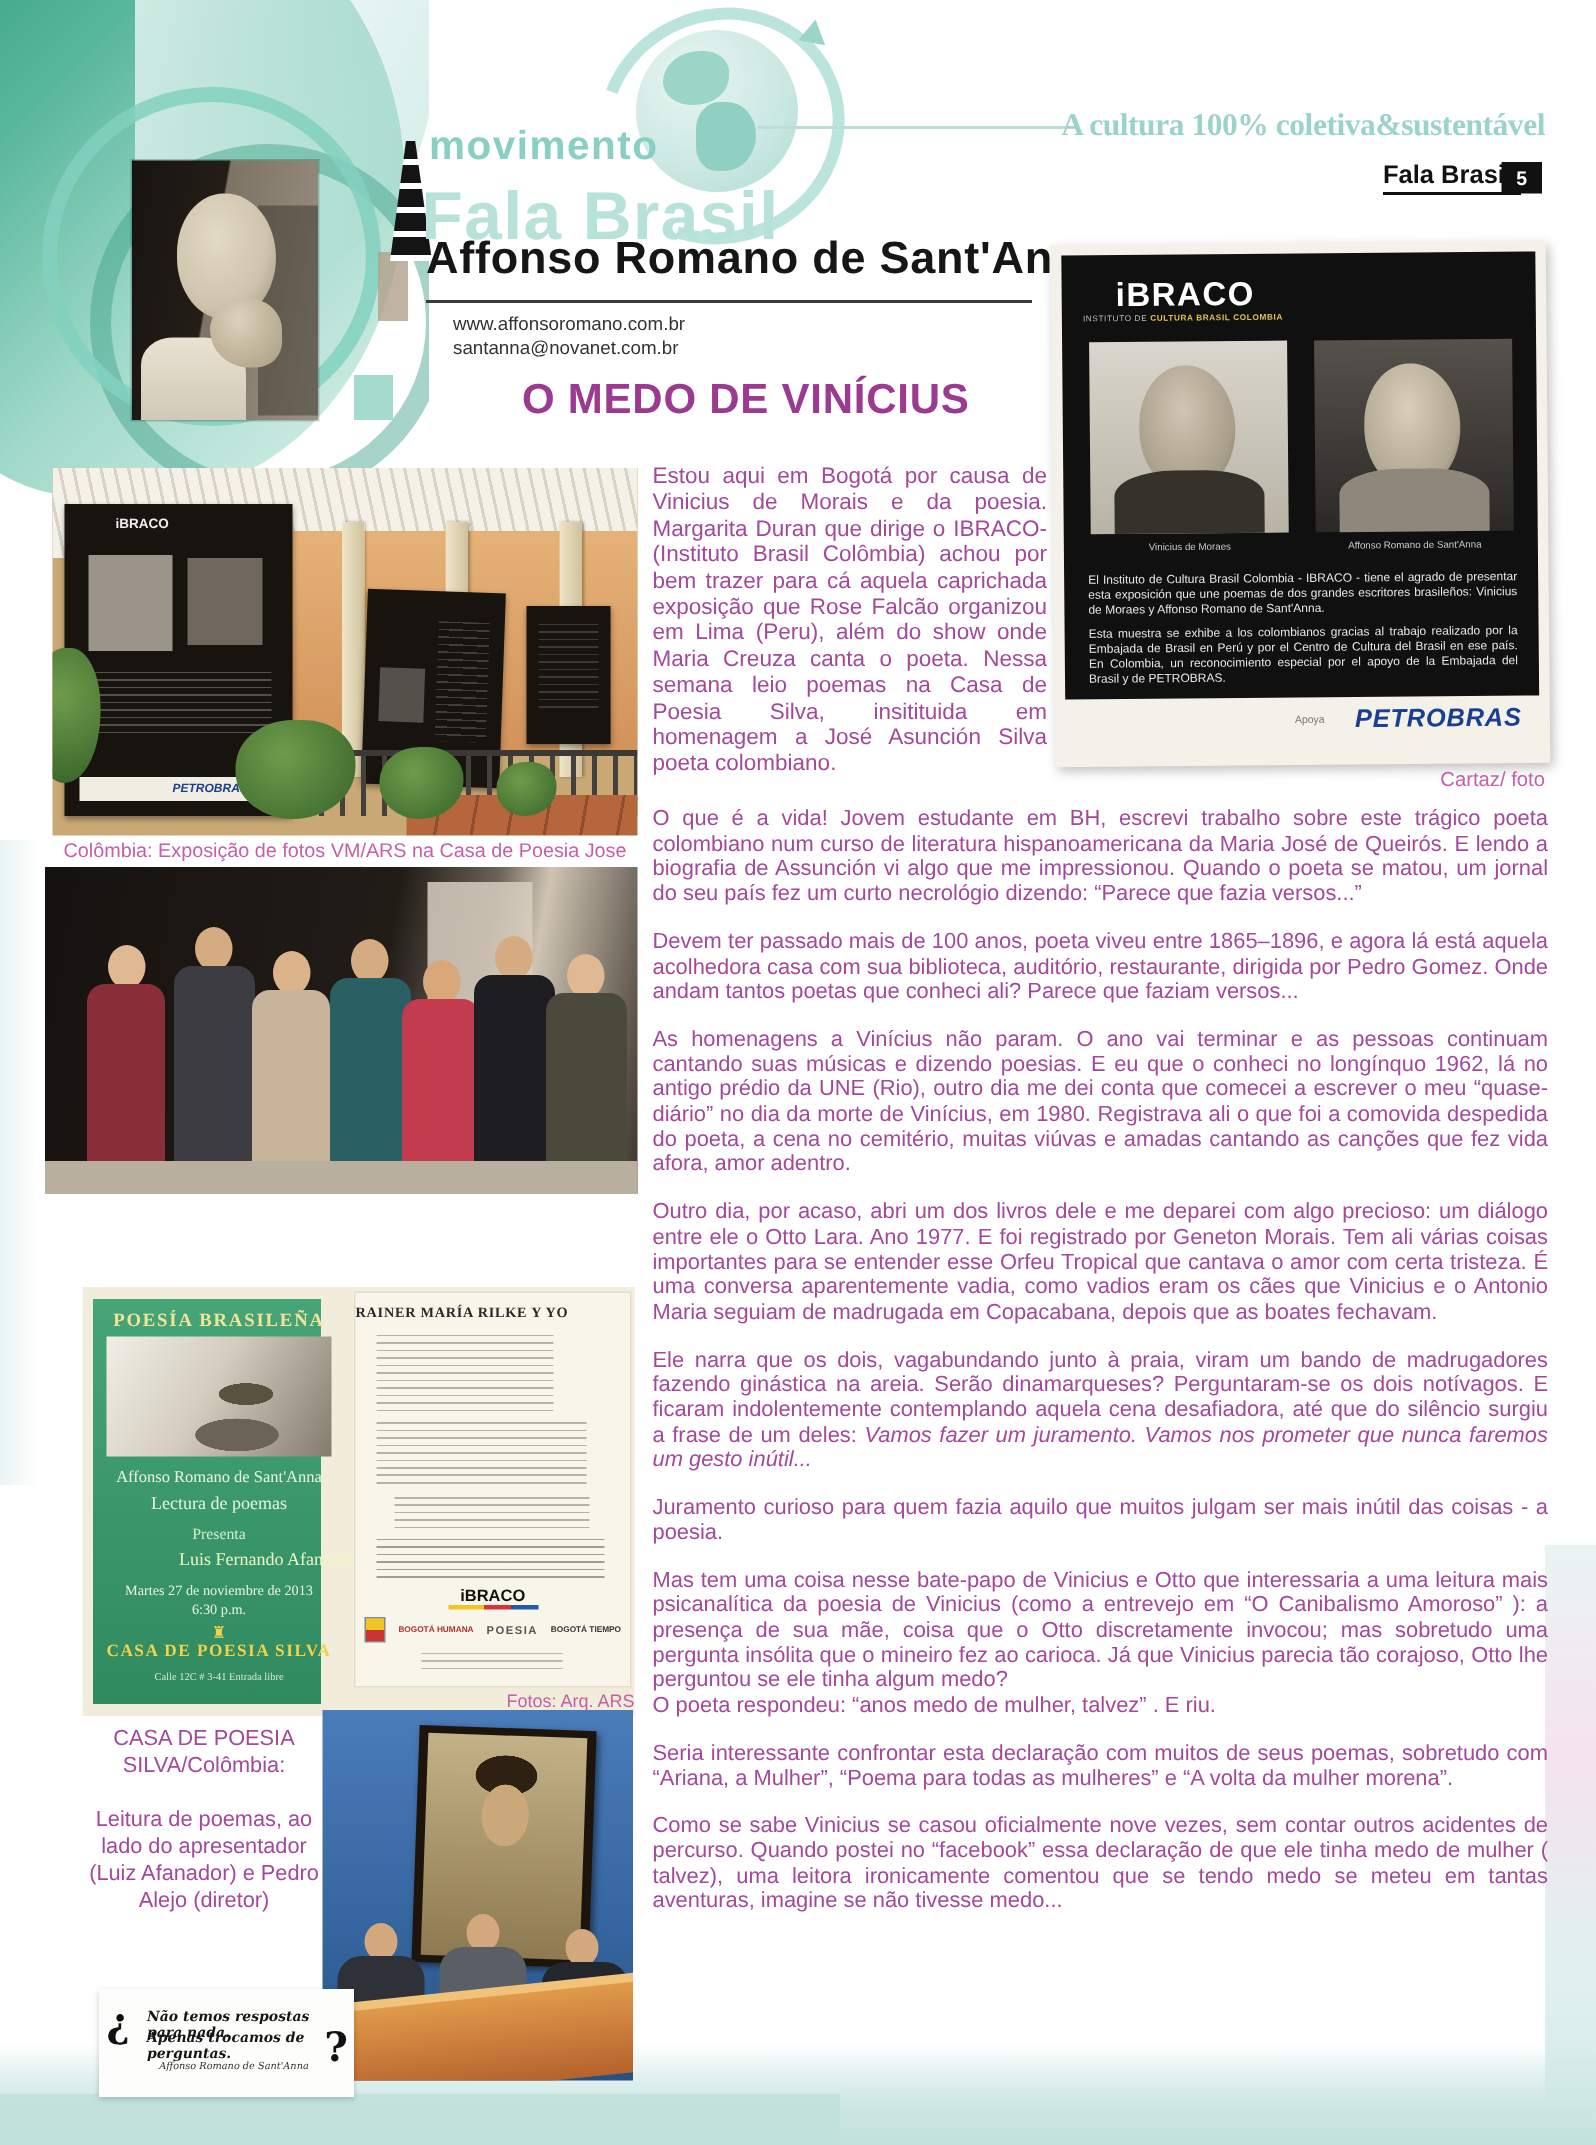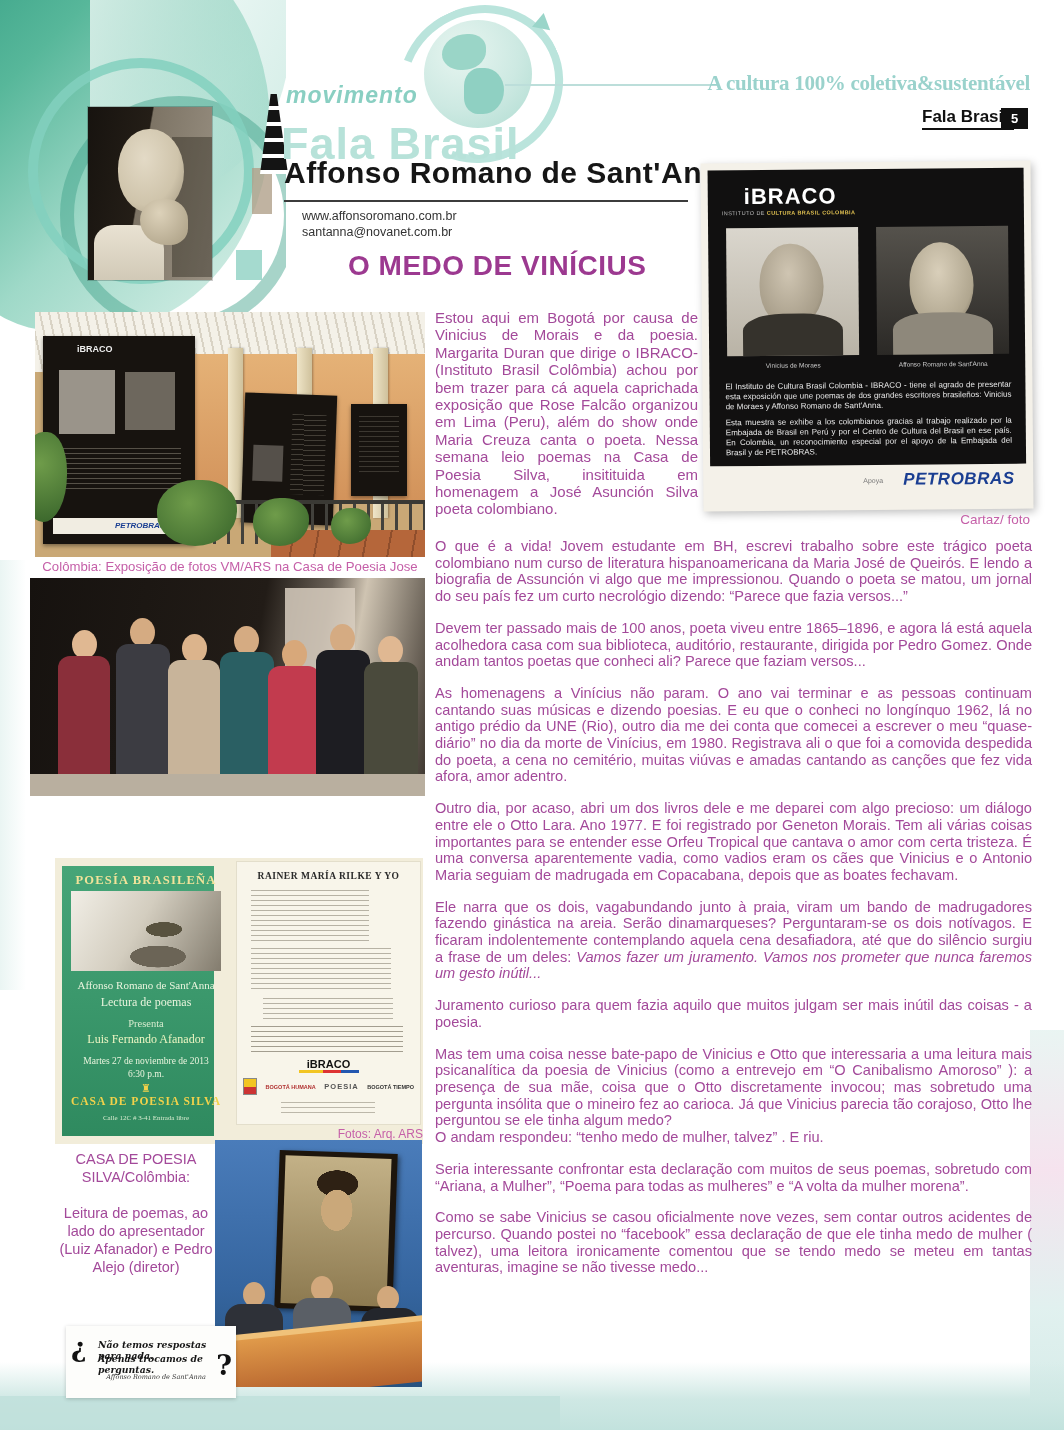--- a/index.html
+++ b/index.html
@@ -35,21 +35,21 @@
     background:linear-gradient(#e9e2d2,#cfc7b4);}
   .p-shadow{position:absolute;left:84px;top:30px;width:40px;height:140px;background:rgba(20,16,10,.35);}
   
   .globe{left:424px;top:20px;width:108px;height:108px;border-radius:50%;
     background:radial-gradient(circle at 35% 30%,#e7f5f0 0%,#cde9e2 55%,#aedcd1 100%);}
   .globe-c1{position:absolute;left:18px;top:14px;width:44px;height:36px;border-radius:60% 40% 55% 45%;background:#9ad5c7;}
   .globe-c2{position:absolute;left:40px;top:48px;width:40px;height:46px;border-radius:45% 55% 60% 40%;background:#8fd0c2;}
   .globe-ring{left:398px;top:6px;width:150px;height:140px;border-radius:50%;border:8px solid rgba(150,214,202,.65);
     border-left-color:transparent;transform:rotate(-25deg);}
   .globe-arrow{left:536px;top:16px;width:0;height:0;border-left:16px solid #9ad5c9;border-top:9px solid transparent;border-bottom:9px solid transparent;transform:rotate(40deg);}
-  .logo-movimento{left:286px;top:82px;font-size:23px;font-weight:bold;color:#89cfc2;letter-spacing:1px;font-style:italic;}
+  .logo-movimento{left:286px;top:82px;font-size:27px;font-weight:bold;color:#89cfc2;letter-spacing:1px;}
   .logo-fb{left:281px;top:118px;font-size:45px;font-weight:bold;color:#b7e2d9;letter-spacing:1px;}
   .lighthouse{left:260px;top:94px;width:28px;height:80px;background:repeating-linear-gradient(to bottom,#141414 0 12px,#ffffff 12px 16px);
     clip-path:polygon(38% 0,60% 0,100% 100%,0 100%);}
   .author-name{left:284px;top:156px;font-size:30px;font-weight:bold;color:#161616;letter-spacing:.5px;
     font-family:"Liberation Sans",sans-serif;}
   .author-line{left:284px;top:200px;width:404px;height:2px;background:#3c3c3c;}
   .hdr-link{left:302px;font-size:12.5px;color:#333;}
   .topline{left:505px;top:84px;width:212px;height:2px;background:#bcdeda;}
   .slogan{left:700px;top:71px;width:330px;text-align:right;font-size:21px;font-weight:bold;color:#9ad2cc;letter-spacing:-0.3px;font-family:Liberation Serif, serif;}
   .masthead{left:922px;top:107px;font-size:17px;font-weight:bold;color:#111;border-bottom:2px solid #111;padding-bottom:1px;}
@@ -109,29 +109,29 @@
   .gflyer{left:62px;top:866px;width:152px;height:270px;background:linear-gradient(#46a578,#2f8a5f);
     font-family:"Liberation Serif",serif;color:#e9f4dd;text-align:center;}
   .gf-title{position:absolute;left:0;top:7px;width:168px;font-size:12.5px;font-weight:bold;color:#f2e39a;letter-spacing:1.2px;}
   .gf-photo{position:absolute;left:9px;top:25px;width:150px;height:80px;
     background:radial-gradient(ellipse 46px 18px at 58% 82%,#6b6456 0 60%,rgba(0,0,0,0) 61%),
                radial-gradient(ellipse 30px 12px at 62% 48%,#58523f 0 60%,rgba(0,0,0,0) 61%),
                linear-gradient(120deg,#f1eee6 0%,#d3cdbf 45%,#837c6e 100%);}
   .gf-name{position:absolute;left:0;top:113px;width:168px;font-size:11px;}
   .gf-line1{position:absolute;left:0;top:129px;width:168px;font-size:12px;}
   .gf-presenta{position:absolute;left:0;top:152px;width:168px;font-size:10.5px;color:#d6ebce;}
-  .gf-presenter{position:absolute;left:0;top:166px;width:168px;font-size:12px;color:#eef6c3;}
+  .gf-presenter{position:absolute;left:0;top:166px;width:168px;font-size:12px;color:#eef6c3;padding-left:32px;}
   .gf-date{position:absolute;left:0;top:190px;width:168px;font-size:9.5px;}
   .gf-time{position:absolute;left:0;top:203px;width:168px;font-size:9.5px;}
   .gf-glyph{position:absolute;left:0;top:216px;width:168px;font-size:11px;color:#f2d24a;}
   .gf-venue{position:absolute;left:0;top:229px;width:168px;font-size:11.5px;font-weight:bold;color:#f2d24a;letter-spacing:1px;}
   .gf-addr{position:absolute;left:0;top:248px;width:168px;font-size:7px;color:#d6ebce;}
   .wflyer{left:237px;top:862px;width:183px;height:262px;background:#f8f5ea;box-shadow:0 0 0 1px #e3decb;
     font-family:"Liberation Serif",serif;}
-  .wf-title{position:absolute;left:0;top:9px;width:183px;text-align:center;font-size:9.5px;font-weight:bold;color:#2a2a2a;letter-spacing:.5px;}
+  .wf-title{position:absolute;left:0;top:9px;width:183px;text-align:left;font-size:9.5px;font-weight:bold;color:#2a2a2a;letter-spacing:.5px;}
   .microlines{position:absolute;background:repeating-linear-gradient(to bottom,#948e7f 0 1px,rgba(0,0,0,0) 1px 5px);}
   .wf-logoibraco{position:absolute;left:0;top:196px;width:183px;text-align:center;font-size:11px;font-weight:bold;color:#111;
     font-family:"Liberation Sans",sans-serif;}
   .wf-flag{position:absolute;left:62px;top:208px;width:60px;height:3px;
     background:linear-gradient(to right,#f2c522 0 40%,#d33 40% 70%,#2357b0 70%);}
   .wf-logos{position:absolute;left:6px;top:216px;width:171px;display:flex;justify-content:space-between;align-items:center;
     font-family:"Liberation Sans",sans-serif;}
   .wf-shield{width:12px;height:15px;background:linear-gradient(#f2c522 50%,#c33 50%);border:1px solid #888;}
   .wf-small{font-size:5.5px;color:#b03030;font-weight:bold;text-align:center;line-height:6px;}
   .wf-idartes{font-size:7.5px;color:#555;font-weight:bold;letter-spacing:1px;}
@@ -260,21 +260,21 @@
   <div class="ab cartaz-cap">Cartaz/ foto</div>
 
   <div class="ab maintext">
     <p>O que é a vida! Jovem estudante em BH, escrevi trabalho sobre este trágico poeta colombiano num curso de literatura hispanoamericana da Maria José de Queirós. E lendo a biografia de Assunción vi algo que me impressionou. Quando o poeta se matou, um jornal do seu país fez um curto necrológio dizendo: “Parece que fazia versos...”</p>
     <p>Devem ter passado mais de 100 anos, poeta viveu entre 1865–1896, e agora lá está aquela acolhedora casa com sua biblioteca, auditório, restaurante, dirigida por Pedro Gomez. Onde andam tantos poetas que conheci ali? Parece que faziam versos...</p>
     <p>As homenagens a Vinícius não param. O ano vai terminar e as pessoas continuam cantando suas músicas e dizendo poesias. E eu que o conheci no longínquo 1962, lá no antigo prédio da UNE (Rio), outro dia me dei conta que comecei a escrever o meu “quase-diário” no dia da morte de Vinícius, em 1980. Registrava ali o que foi a comovida despedida do poeta, a cena no cemitério, muitas viúvas e amadas cantando as canções que fez vida afora, amor adentro.</p>
     <p>Outro dia, por acaso, abri um dos livros dele e me deparei com algo precioso: um diálogo entre ele o Otto Lara. Ano 1977. E foi registrado por Geneton Morais. Tem ali várias coisas importantes para se entender esse Orfeu Tropical que cantava o amor com certa tristeza. É uma conversa aparentemente vadia, como vadios eram os cães que Vinicius e o Antonio Maria seguiam de madrugada em Copacabana, depois que as boates fechavam.</p>
     <p><span>Ele narra que os dois, vagabundando junto à praia, viram um bando de madrugadores fazendo ginástica na areia. Serão dinamarqueses? Perguntaram-se os dois notívagos. E ficaram indolentemente contemplando aquela cena desafiadora, até que do silêncio surgiu a frase de um deles: </span><i>Vamos fazer um juramento. Vamos nos prometer que nunca faremos um gesto inútil...</i></p>
     <p>Juramento curioso para quem fazia aquilo que muitos julgam ser mais inútil das coisas - a poesia.</p>
     <p class="nogap">Mas tem uma coisa nesse bate-papo de Vinicius e Otto que interessaria a uma leitura mais psicanalítica da poesia de Vinicius (como a entrevejo em “O Canibalismo Amoroso” ): a presença de sua mãe, coisa que o Otto discretamente invocou; mas sobretudo uma pergunta insólita que o mineiro fez ao carioca. Já que Vinicius parecia tão corajoso, Otto lhe perguntou se ele tinha algum medo?</p>
-    <p>O andam respondeu: “tenho medo de mulher, talvez” . E riu.</p>
+    <p>O poeta respondeu: “anos medo de mulher, talvez” . E riu.</p>
     <p>Seria interessante confrontar esta declaração com muitos de seus poemas, sobretudo com “Ariana, a Mulher”, “Poema para todas as mulheres” e “A volta da mulher morena”.</p>
     <p>Como se sabe Vinicius se casou oficialmente nove vezes, sem contar outros acidentes de percurso. Quando postei no “facebook” essa declaração de que ele tinha medo de mulher ( talvez), uma leitora ironicamente comentou que se tendo medo se meteu em tantas aventuras, imagine se não tivesse medo...</p>
   </div>
 
   <div class="ab photo2">
     <div class="ph2-light"></div>
     <div class="head" style="left:42px;top:52px;background:#e0b892;"></div>
     <div class="torso" style="left:28px;top:78px;width:52px;height:140px;background:#8a2f3a;"></div>
     <div class="head" style="left:100px;top:40px;"></div>
     <div class="torso" style="left:86px;top:66px;width:54px;height:152px;background:#3c3c42;"></div>

